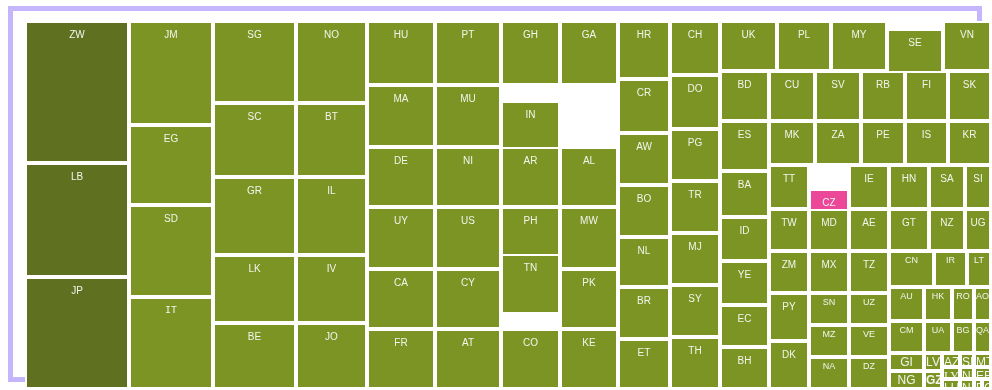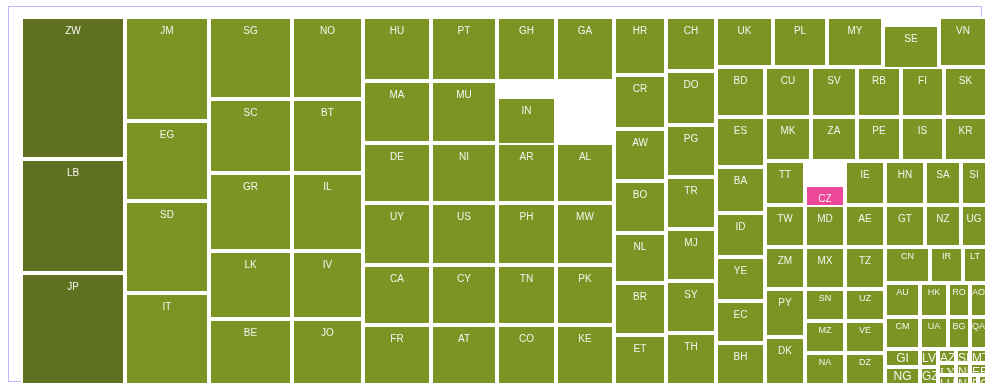--- a/index.html
+++ b/index.html
@@ -15,21 +15,21 @@
     background: #ffffff;
     font-family: "Liberation Sans", sans-serif;
     overflow: hidden;
   }
   #frame {
     position: absolute;
     left: 8px;
     top: 6px;
     width: 974px;
     height: 376px;
-    border: 1px solid #c4b5fd;
+    border: 5px solid #c4b5fd;
     background: #ffffff;
     box-sizing: border-box;
   }
   #plot {
     position: absolute;
     left: 12px;
     top: 10px;
     width: 966px;
     height: 368px;
   }
@@ -75,21 +75,21 @@
         </div>
         <div class="cell" style="left: 104px; top: 0px; width: 84px; height: 104px; background: rgb(123, 148, 35);">
           <span class="lbl">JM</span>
         </div>
         <div class="cell" style="left: 104px; top: 104px; width: 84px; height: 80px; background: rgb(123, 148, 35);">
           <span class="lbl">EG</span>
         </div>
         <div class="cell" style="left: 104px; top: 184px; width: 84px; height: 92px; background: rgb(123, 148, 35);">
           <span class="lbl">SD</span>
         </div>
-        <div class="cell" style="left: 104px; top: 276px; width: 84px; height: 92px; background: rgb(123, 148, 35);">
+        <div class="cell" style="left: 104px; top: 276px; width: 84px; height: 92px; background: rgb(123, 148, 35); font-family: Liberation Mono, monospace;">
           <span class="lbl">IT</span>
         </div>
         <div class="cell" style="left: 188px; top: 0px; width: 83px; height: 82px; background: rgb(123, 148, 35);">
           <span class="lbl">SG</span>
         </div>
         <div class="cell" style="left: 188px; top: 82px; width: 83px; height: 74px; background: rgb(123, 148, 35);">
           <span class="lbl">SC</span>
         </div>
         <div class="cell" style="left: 188px; top: 156px; width: 83px; height: 78px; background: rgb(123, 148, 35);">
           <span class="lbl">GR</span>
@@ -156,21 +156,21 @@
         </div>
         <div class="cell" style="left: 476px; top: 80px; width: 59px; height: 62px; background: rgb(123, 148, 35);">
           <span class="lbl">IN</span>
         </div>
         <div class="cell" style="left: 476px; top: 126px; width: 59px; height: 60px; background: rgb(123, 148, 35);">
           <span class="lbl">AR</span>
         </div>
         <div class="cell" style="left: 476px; top: 186px; width: 59px; height: 62px; background: rgb(123, 148, 35);">
           <span class="lbl">PH</span>
         </div>
-        <div class="cell" style="left: 476px; top: 248px; width: 59px; height: 60px; background: rgb(123, 148, 35);">
+        <div class="cell" style="left: 476px; top: 233px; width: 59px; height: 60px; background: rgb(123, 148, 35);">
           <span class="lbl">TN</span>
         </div>
         <div class="cell" style="left: 476px; top: 308px; width: 59px; height: 60px; background: rgb(123, 148, 35);">
           <span class="lbl">CO</span>
         </div>
         <div class="cell" style="left: 535px; top: 0px; width: 58px; height: 64px; background: rgb(123, 148, 35);">
           <span class="lbl">GA</span>
         </div>
         <div class="cell" style="left: 535px; top: 126px; width: 58px; height: 60px; background: rgb(123, 148, 35);">
           <span class="lbl">AL</span>
@@ -384,21 +384,21 @@
         </div>
         <div class="cell tiny" style="left: 927px; top: 300px; width: 22px; height: 32px; background: rgb(123, 148, 35);">
           <span class="lbl">BG</span>
         </div>
         <div class="cell tiny" style="left: 949px; top: 300px; width: 17px; height: 32px; background: rgb(123, 148, 35);">
           <span class="lbl">QA</span>
         </div>
         <div class="cell micro" style="left: 899px; top: 332px; width: 18px; height: 18px; background: rgb(123, 148, 35);">
           <span class="lbl">LV</span>
         </div>
-        <div class="cell micro" style="left: 899px; top: 350px; width: 18px; height: 18px; background: rgb(123, 148, 35);">
+        <div class="cell micro" style="left: 899px; top: 350px; width: 18px; height: 18px; background: rgb(123, 148, 35); font-weight: bold;">
           <span class="lbl">GZ</span>
         </div>
         <div class="cell micro" style="left: 917px; top: 332px; width: 18px; height: 14px; background: rgb(123, 148, 35);">
           <span class="lbl">AZ</span>
         </div>
         <div class="cell micro" style="left: 917px; top: 346px; width: 18px; height: 12px; background: rgb(123, 148, 35); font-family: Liberation Serif, serif;">
           <span class="lbl">LY</span>
         </div>
         <div class="cell micro" style="left: 917px; top: 358px; width: 18px; height: 10px; background: rgb(123, 148, 35);">
           <span class="lbl">LU</span>

